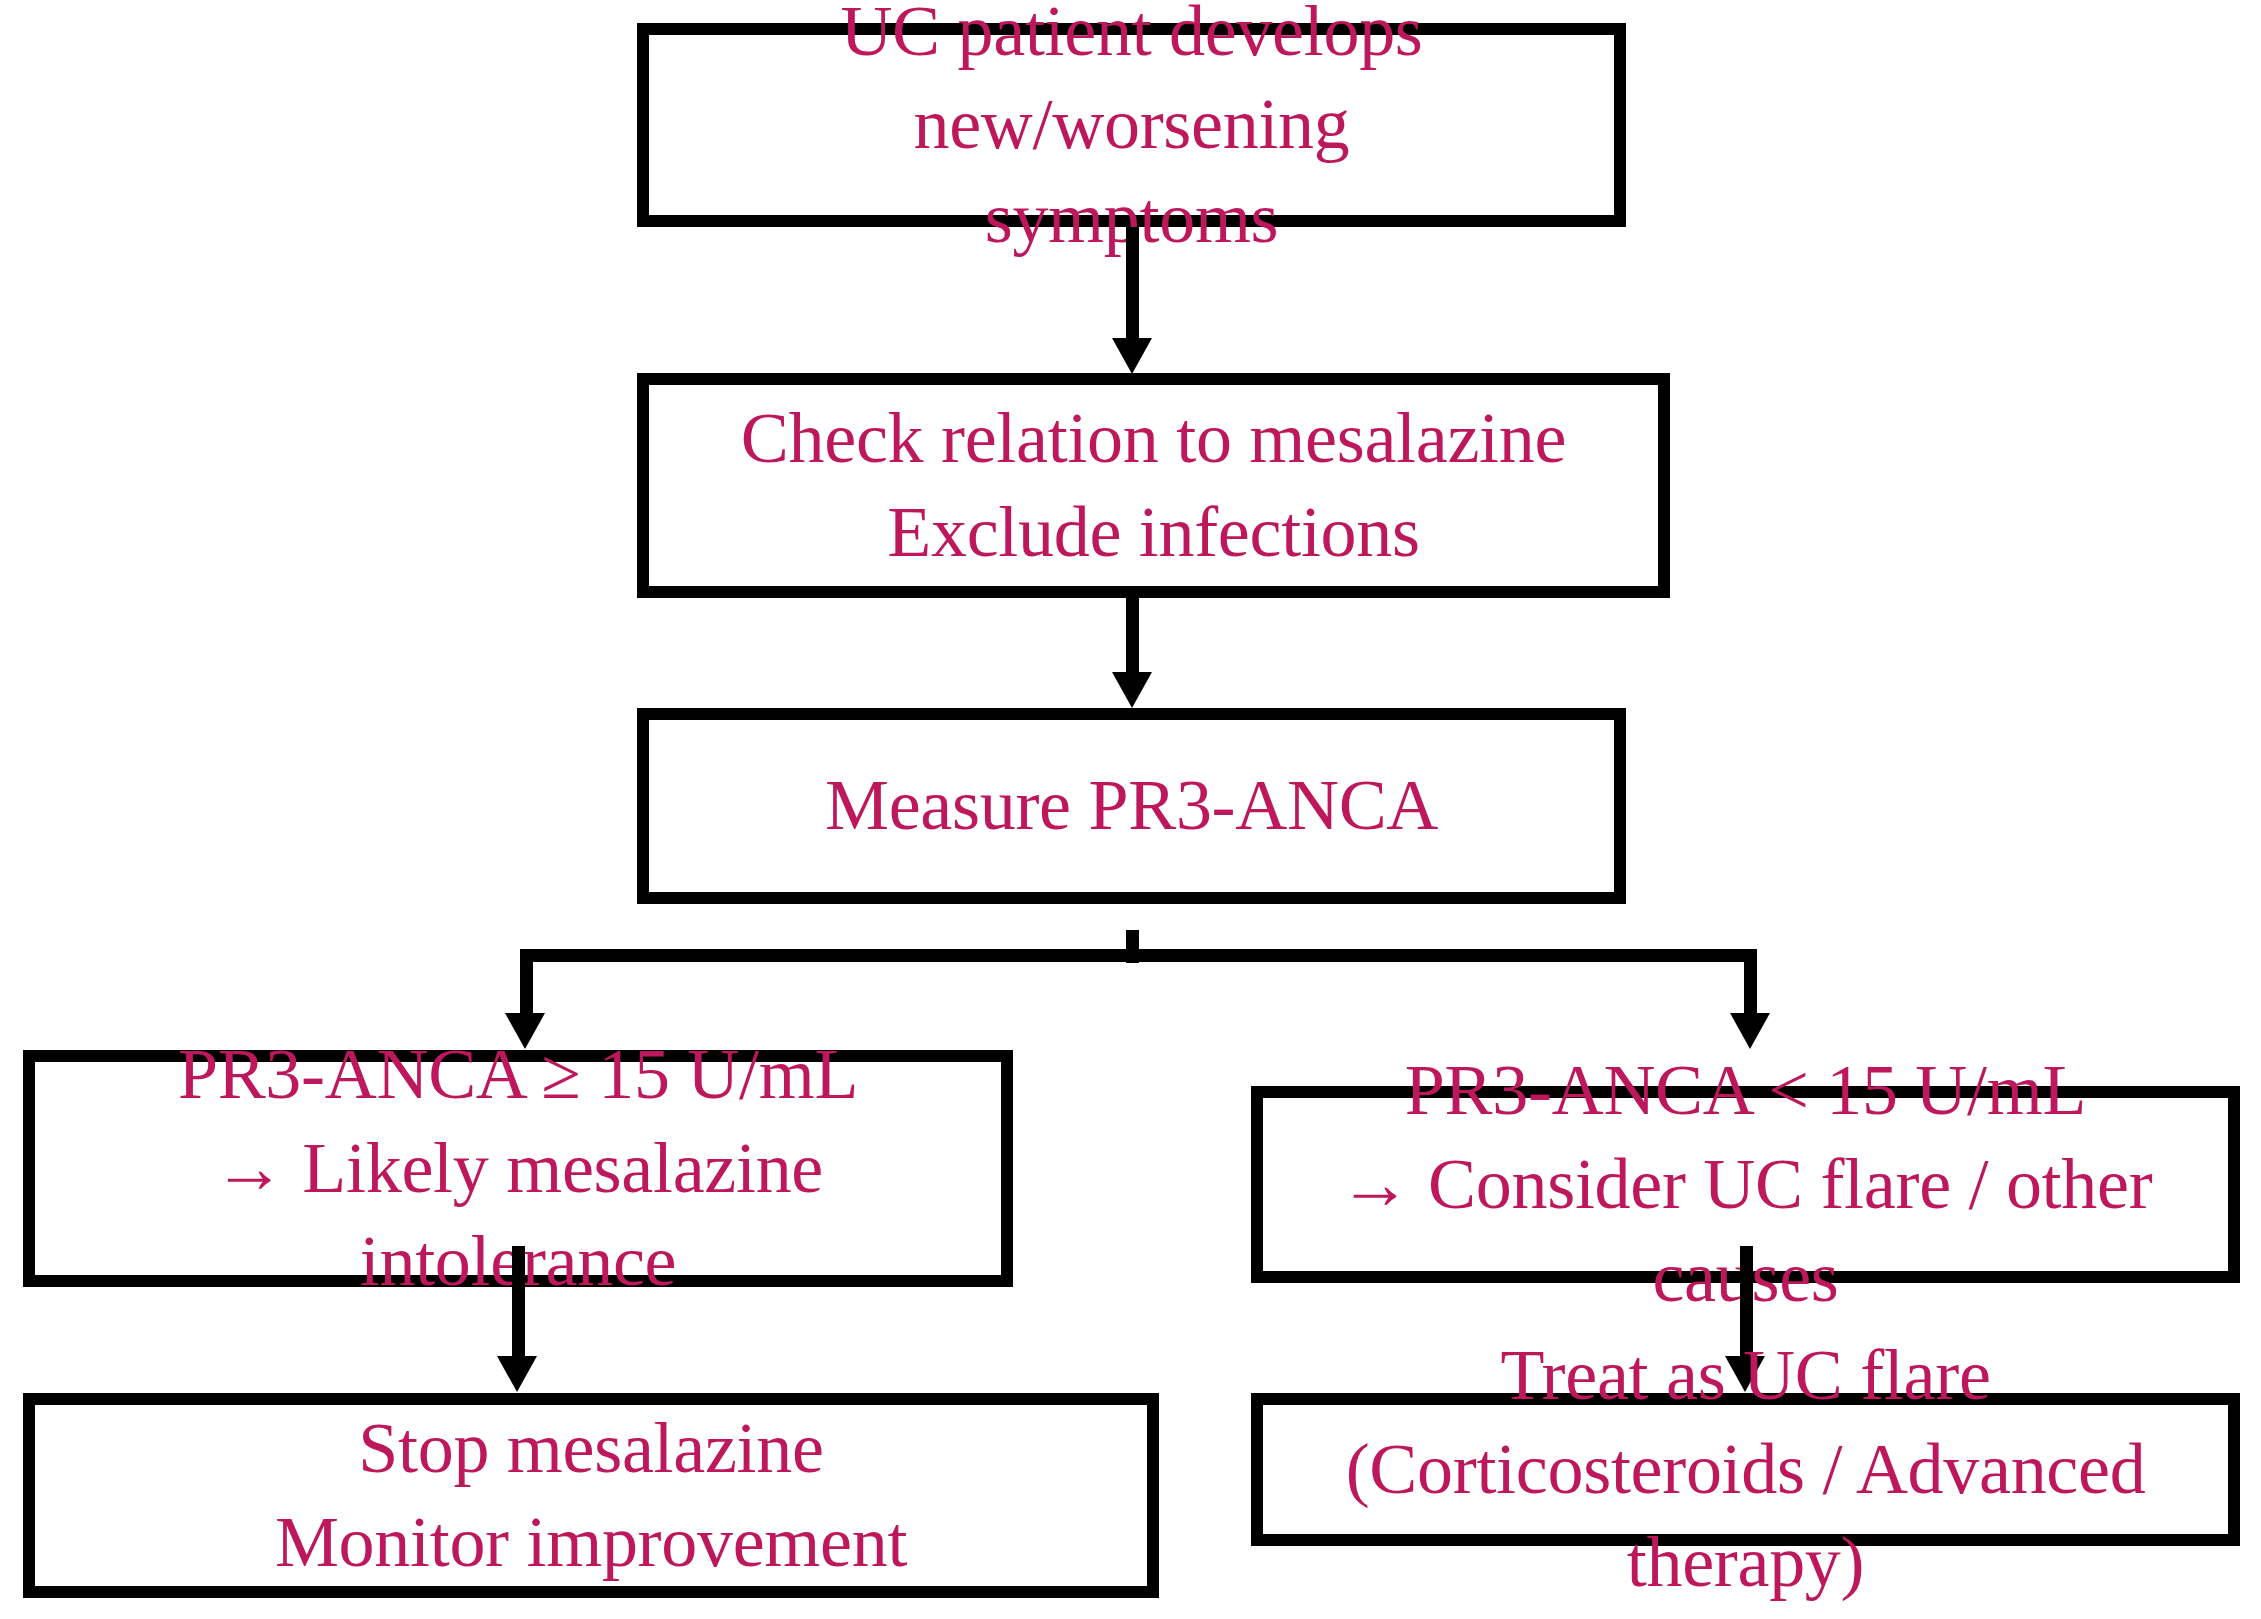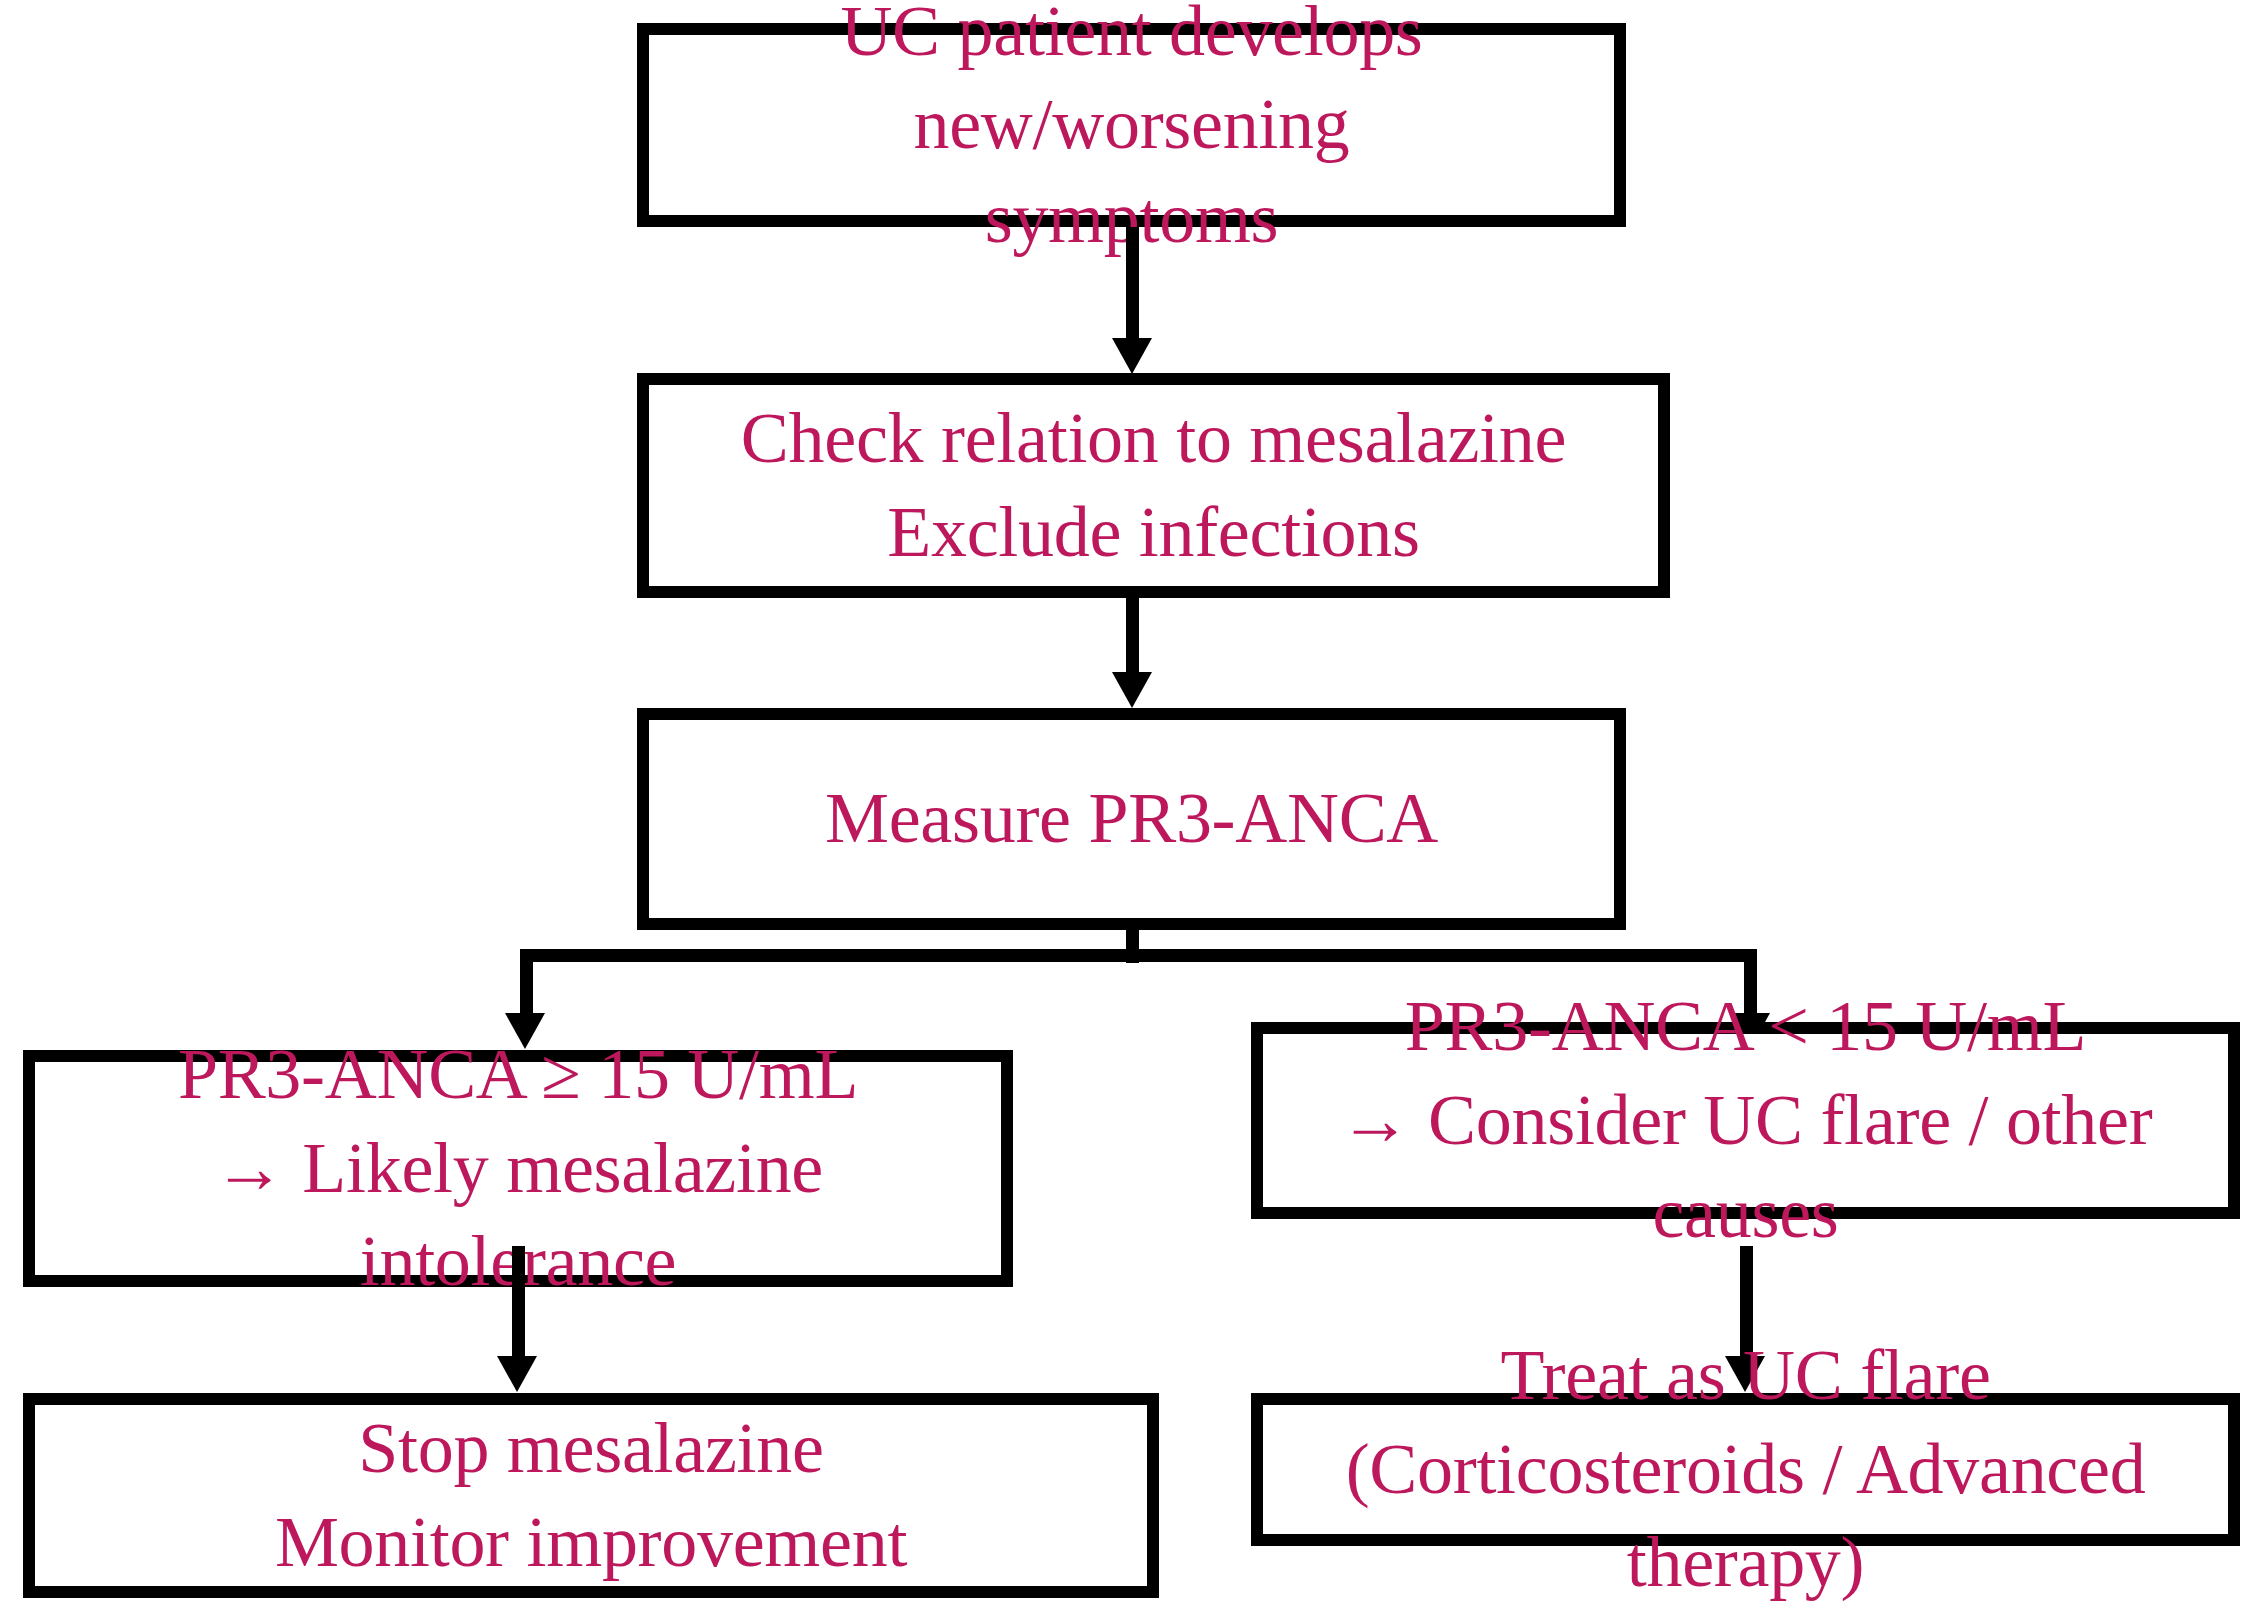--- a/index.html
+++ b/index.html
@@ -34,23 +34,23 @@
     line-height: 1.30;
     color: #be185d;
     letter-spacing: -0.3px;
     white-space: pre-line;
     padding: 0 11.3px;
   }
 
   
   #node-symptoms   { left: 637px; top:   23px; width: 989px; height:  204px; }
   #node-check      { left: 637px; top:  373px; width: 1033px; height:  225px; }
-  #node-measure    { left: 637px; top: 708px; width: 989px; height:  222px; }
+  #node-measure    { left: 637px; top: 708px; width: 989px; height:  196px; }
   #node-high       { left:   23px; top: 1050px; width: 990px; height:  237px; }
-  #node-low        { left: 1251px; top: 1022px; width: 989px; height:  197px; }
+  #node-low        { left: 1251px; top: 1086px; width: 989px; height:  197px; }
   #node-stop       { left:   23px; top: 1393px; width: 1136px; height:  205px; }
   #node-treat      { left: 1251px; top: 1393px; width: 989px; height:  153px; }
 
   
   .vline {
     position: absolute;
     background: #000000;
     width: 13px;
   }
   .hline {

